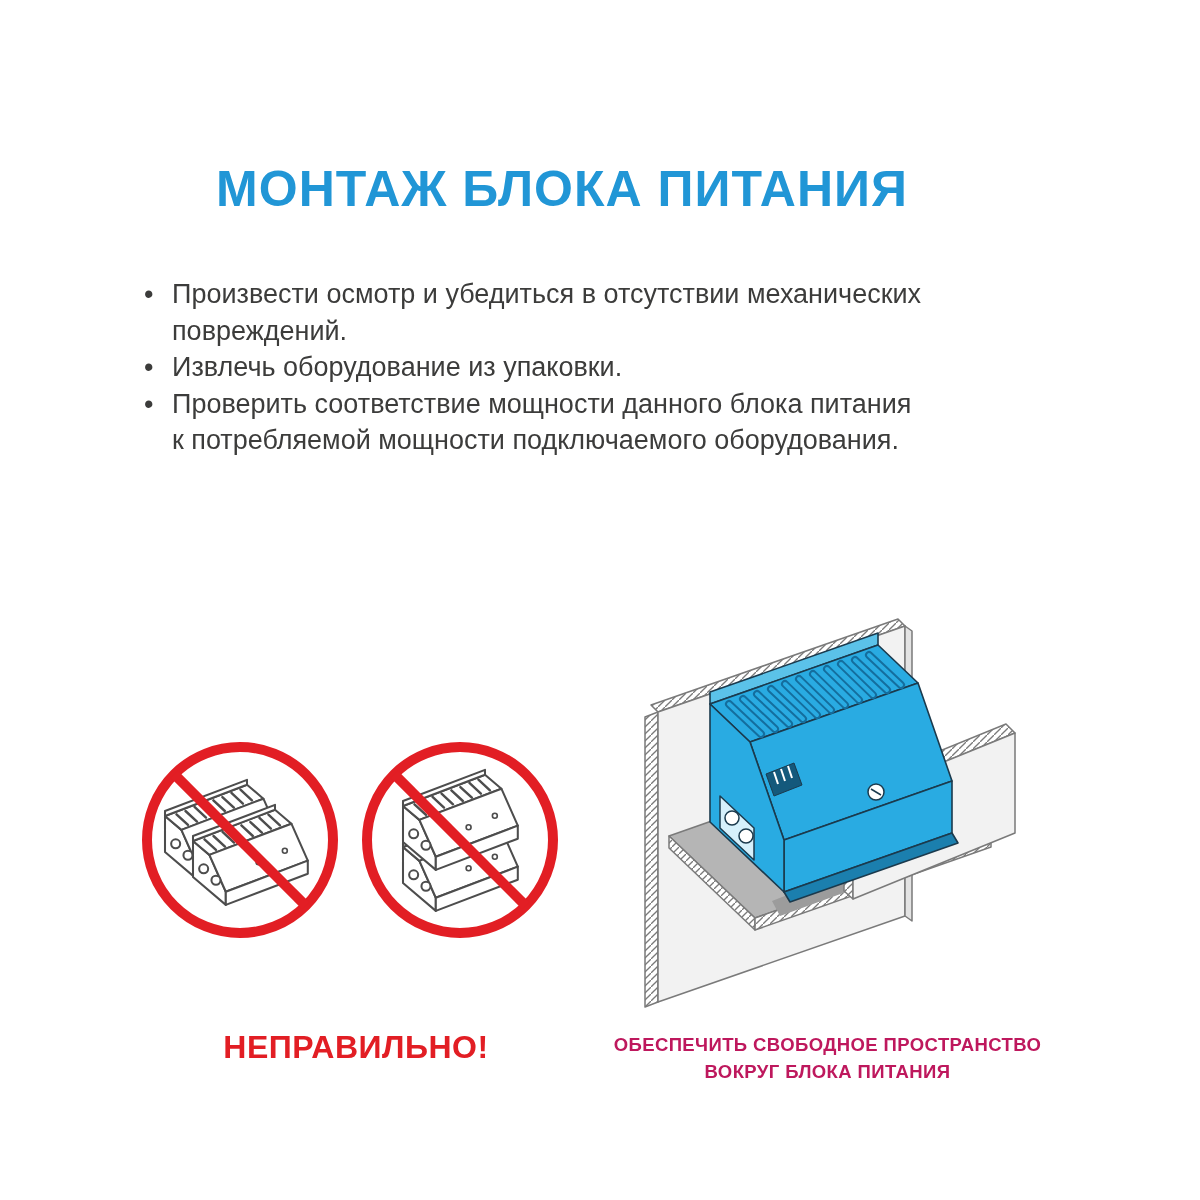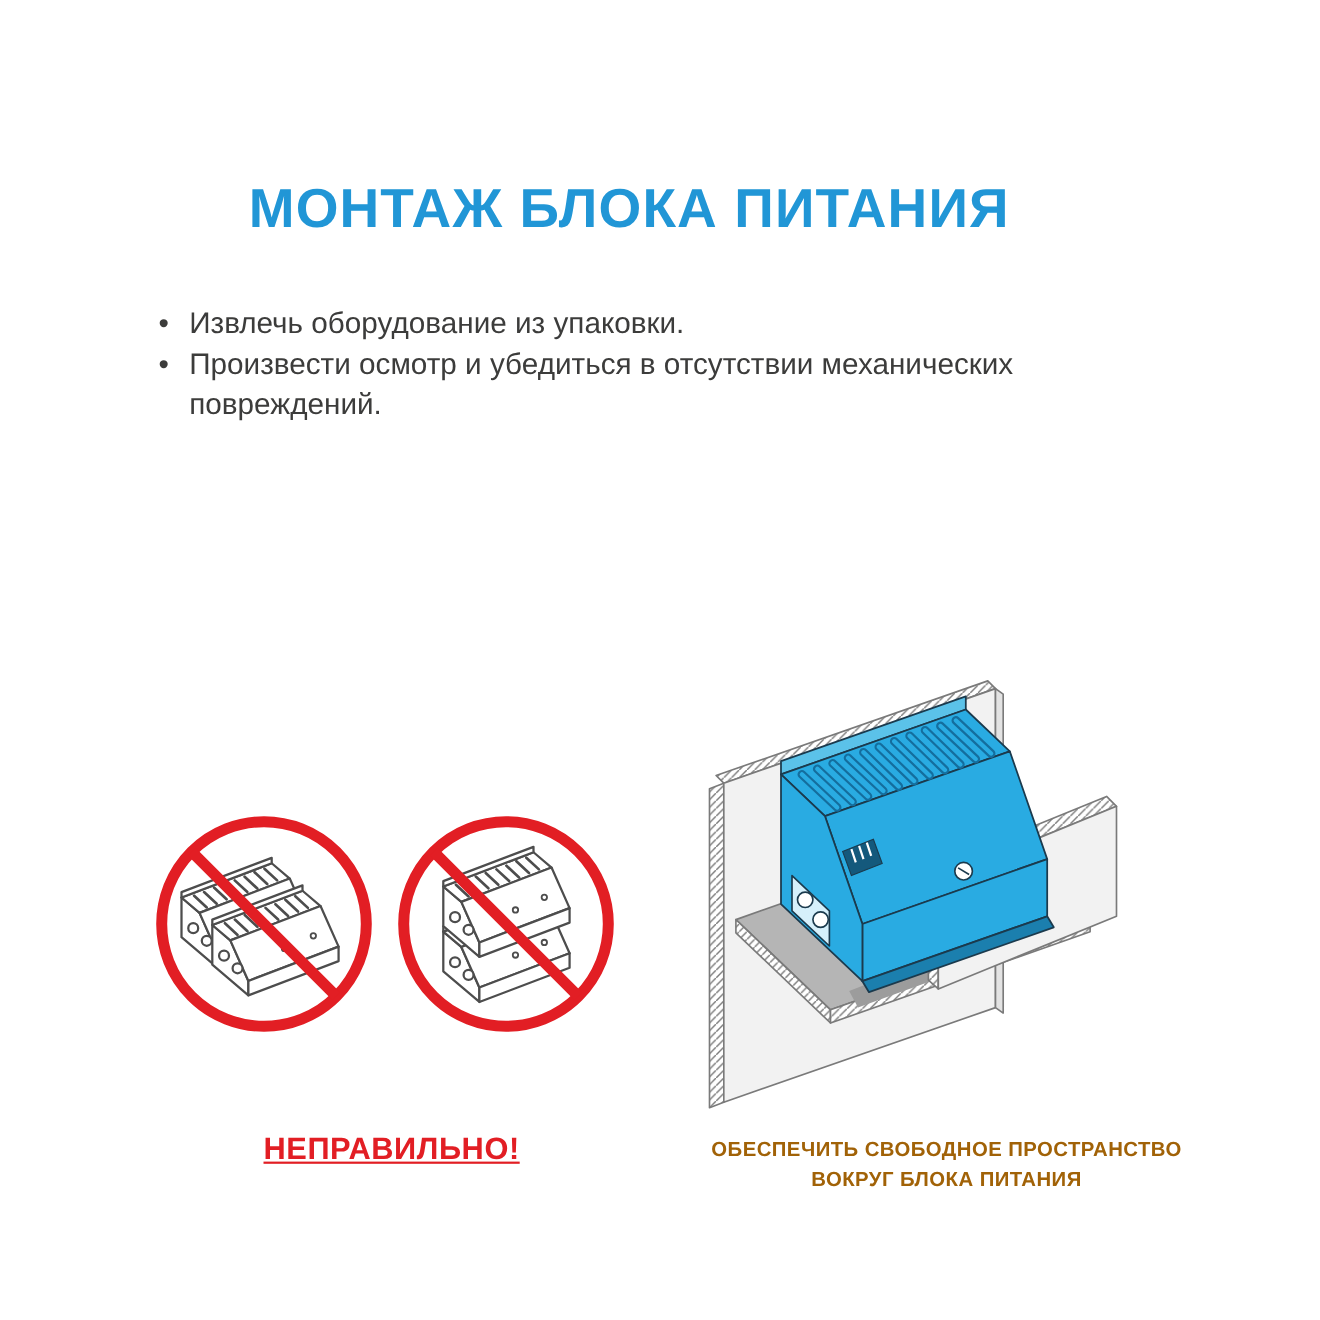--- a/index.html
+++ b/index.html
@@ -2,21 +2,21 @@
 <html><head>
 <meta charset="utf-8">
 <style>
   html,body{margin:0;padding:0;}
   body{
     width:1200px;height:1200px;position:relative;overflow:hidden;
     background:#ffffff;
     font-family:"Liberation Sans", sans-serif;
   }
   .page-title{
-    position:absolute;top:160px;left:16px;width:1112px;
+    position:absolute;top:160px;left:6px;width:1112px;
     text-align:center;
     font-size:50px;font-weight:700;letter-spacing:1px;
     color:#2196D6;margin:0;
   }
   .instruction-list{
     position:absolute;left:142px;top:276px;width:950px;
     margin:0;padding:0;list-style:none;
     font-size:27px;line-height:36.6px;color:#3C3C3B;
   }
   .instruction-list li{
@@ -26,43 +26,44 @@
     content:"\2022";
     position:absolute;left:2px;top:0;
     color:#3C3C3B;
   }
   .figure{position:absolute;}
   .fig-wrong{left:120px;top:720px;}
   .fig-right{left:610px;top:612px;}
   .wrong-label{
     position:absolute;left:131px;top:1029px;width:450px;
     text-align:center;
-    font-size:28px;font-weight:700;letter-spacing:0.5px;
+    font-size:32px;font-weight:700;letter-spacing:0.5px;
     color:#E21E24;
-    text-decoration:underline;
   }
   .correct-caption{
-    position:absolute;left:638px;top:1031px;width:445px;
+    position:absolute;left:605px;top:1031px;width:445px;
     text-align:center;
     font-size:18.5px;font-weight:700;letter-spacing:0.4px;
     line-height:27px;
-    color:#a16207;
+    color:#be185d;
   }
 </style>
 </head>
 <body>
 
 <main>
 
   <h1 class="page-title">МОНТАЖ БЛОКА ПИТАНИЯ</h1>
 
   <ul class="instruction-list">
-    <li>Извлечь оборудование из упаковки.</li>
     <li>Произвести осмотр и убедиться в отсутствии механических
 повреждений.</li>
+    <li>Извлечь оборудование из упаковки.</li>
+    <li>Проверить соответствие мощности данного блока питания
+к потребляемой мощности подключаемого оборудования.</li>
   </ul>
 
   <svg class="figure fig-wrong" width="480" height="262" viewBox="0 0 480 262">
     <defs>
       <g id="psu-s">
 
         <g fill="#ffffff" stroke="#4d4d4d" stroke-width="2.5" stroke-linejoin="round">
           <path d="M0,0 L0,-44 L20,-27 L40,18 L40,34 Z"></path>
           <path d="M0,-44 L100,-82 L120,-65 L20,-27 Z"></path>
           <path d="M20,-27 L120,-65 L140,-20 L40,18 Z"></path>

